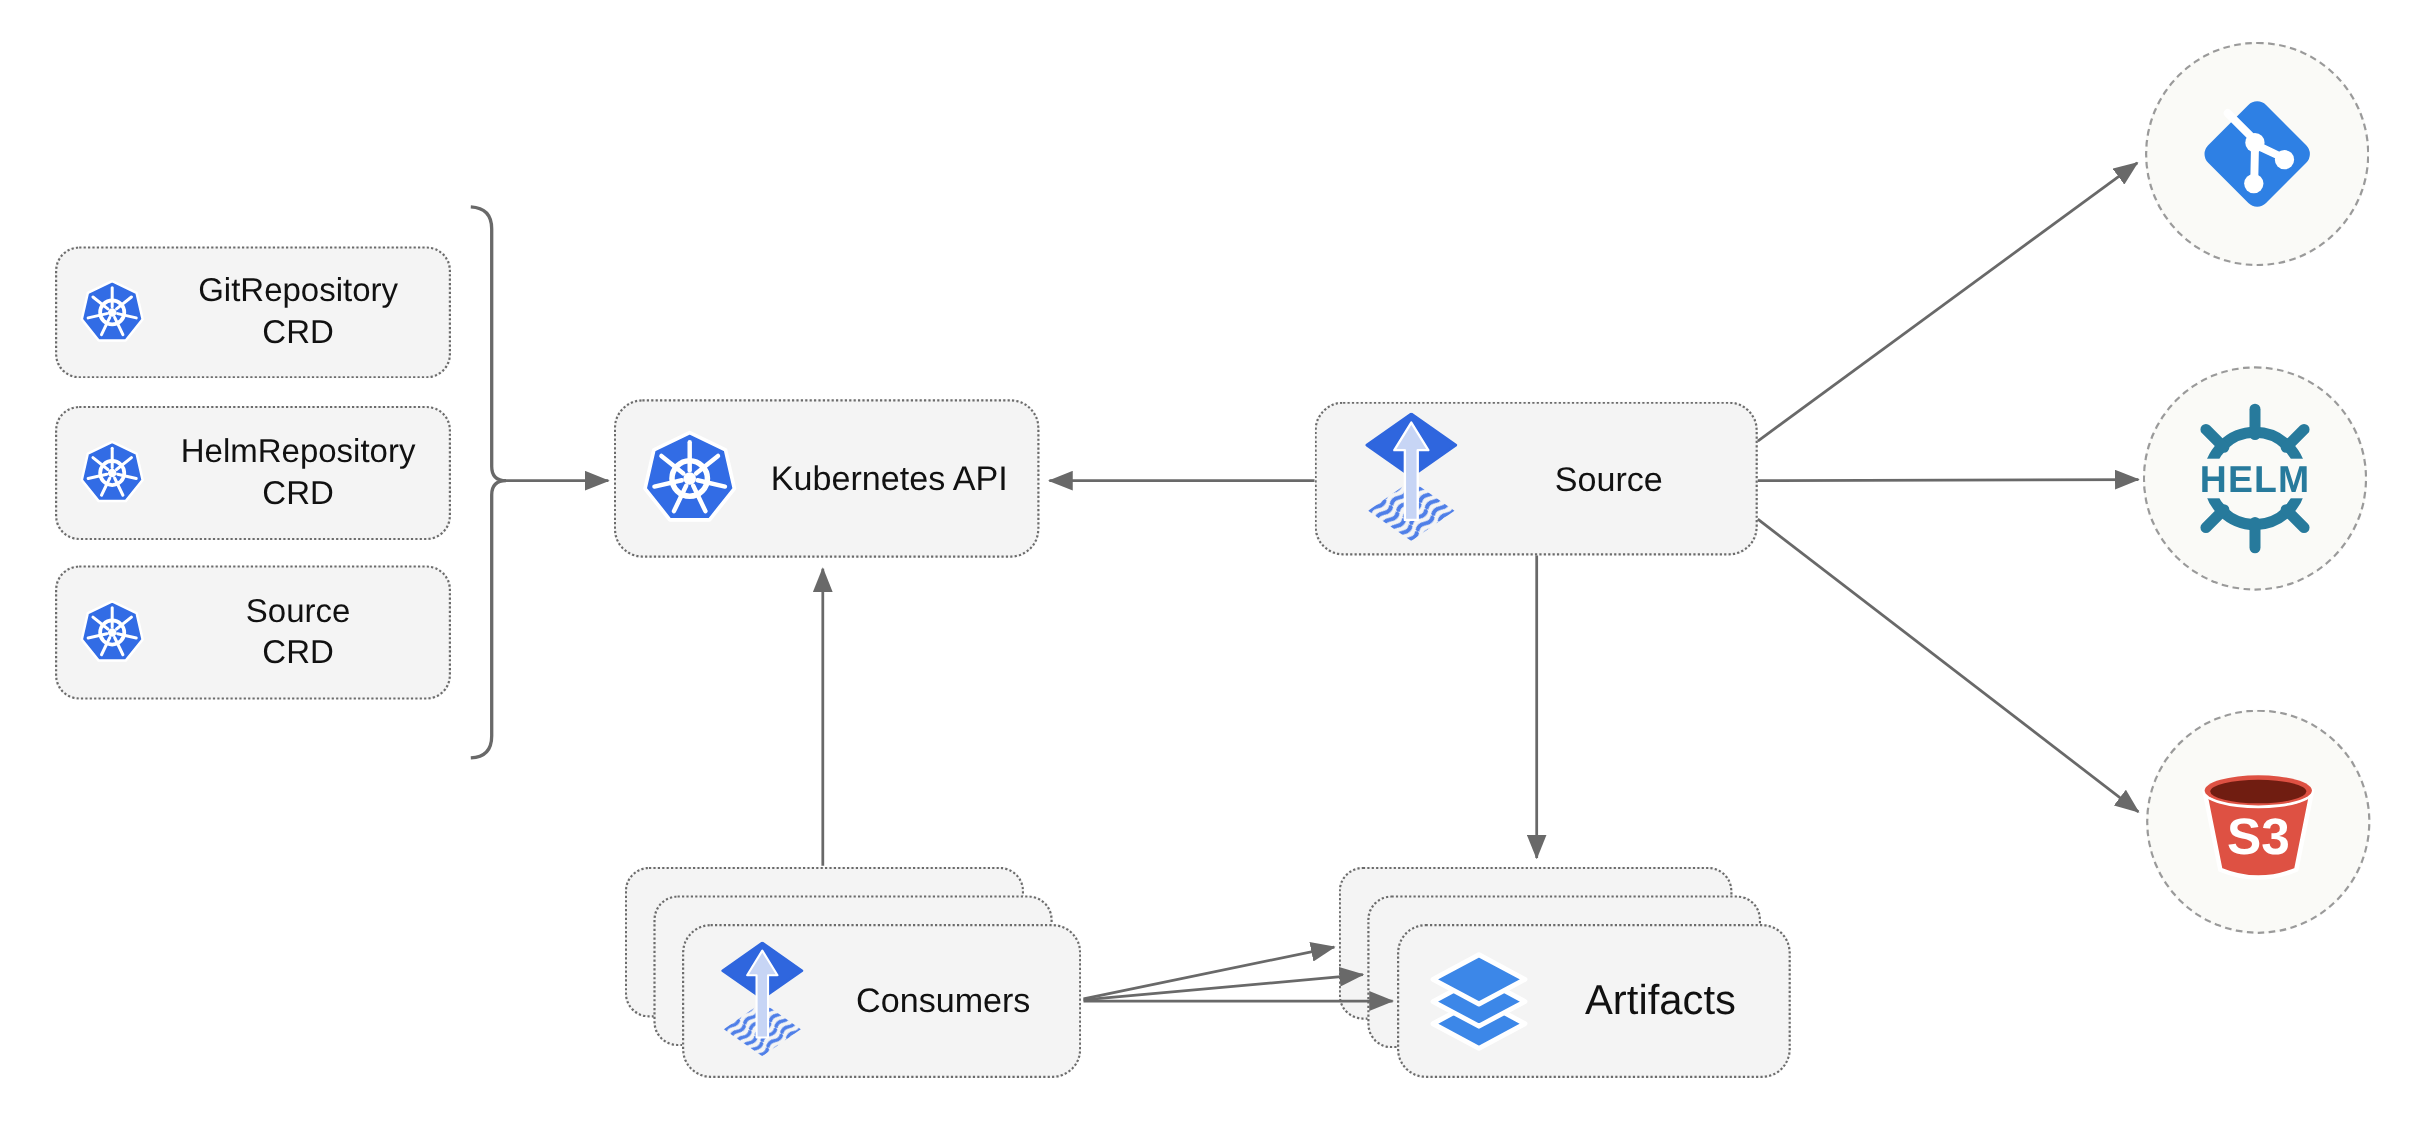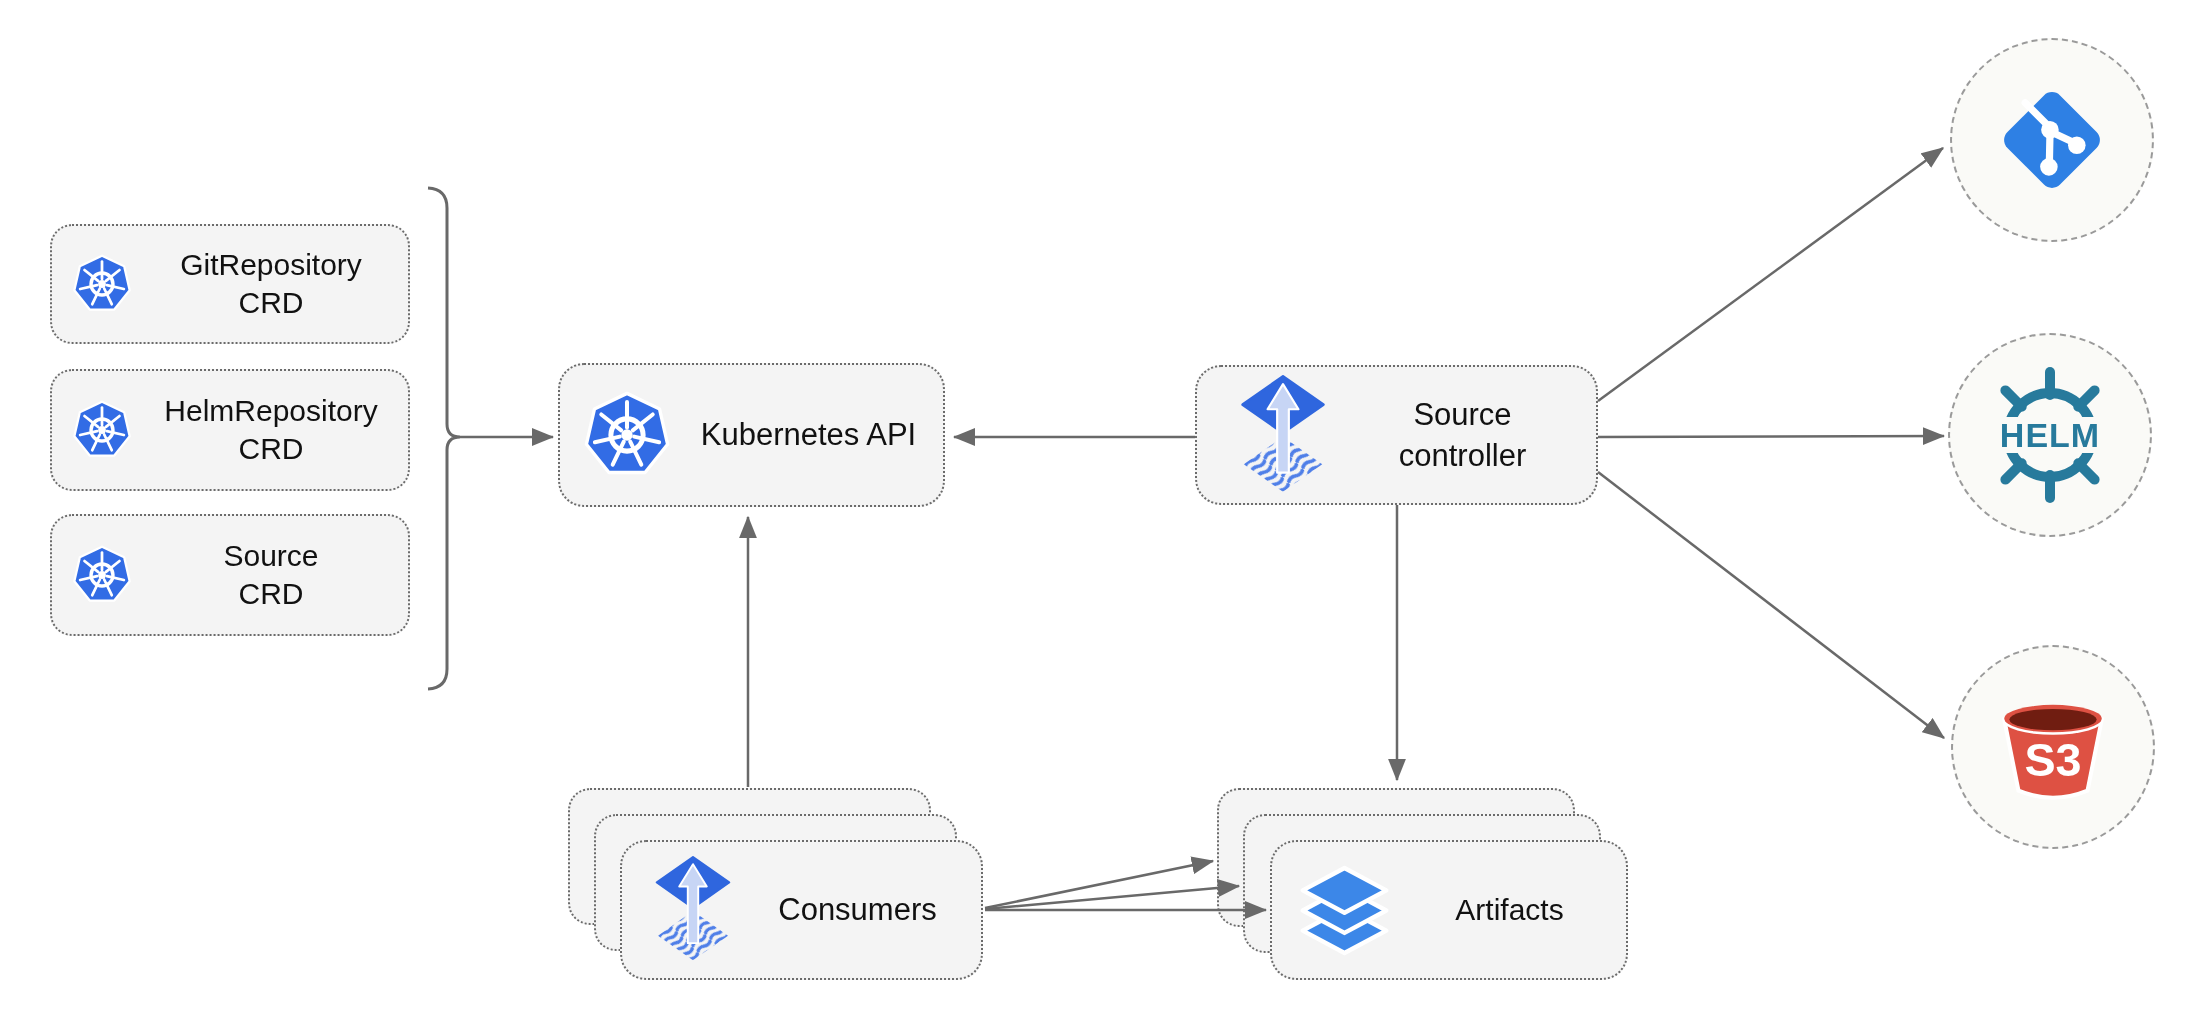--- a/index.html
+++ b/index.html
@@ -161,40 +161,39 @@
       </svg>
     <div class="label" style="font-size:31px;">Kubernetes API</div>
   </div>
 
   <div class="node z3" style="left:1195px;top:365px;width:403px;height:140px;border-radius:26px;">
     <svg class="icon" width="92" height="121" style="margin-left:40px">
         <use href="#sym-flux"></use>
       </svg>
     <div class="label" style="font-size:31px;line-height:41px;">
       <div>Source</div>
-      <div>controller</div>
     </div>
   </div>
 
   <div class="stack-layer z1" style="left:568px;top:788px;width:363px;height:137px;"></div>
   <div class="stack-layer z2" style="left:594px;top:814px;width:363px;height:137px;"></div>
   <div class="node z3" style="left:620px;top:840px;width:363px;height:140px;border-radius:26px;">
     <svg class="icon" width="82" height="108" style="margin-left:30px">
         <use href="#sym-flux"></use>
       </svg>
     <div class="label" style="font-size:31px;">Consumers</div>
   </div>
 
   <div class="stack-layer z1" style="left:1217px;top:788px;width:358px;height:139px;"></div>
   <div class="stack-layer z2" style="left:1243px;top:814px;width:358px;height:139px;"></div>
   <div class="node z3" style="left:1270px;top:840px;width:358px;height:140px;border-radius:26px;">
     <svg class="icon" width="97" height="97" style="margin-left:24px">
         <use href="#sym-layers"></use>
       </svg>
-    <div class="label" style="font-size:30px;">Artifacts</div>
+    <div class="label" style="font-size:38px;">Artifacts</div>
   </div>
 
   <div class="endpoint z3" style="left:1950px;top:38px;">
     <svg class="icon" width="124" height="124">
         <use href="#sym-git"></use>
       </svg>
   </div>
   <div class="endpoint z3" style="left:1948px;top:333px;">
     <svg class="icon" width="150" height="150">
         <use href="#sym-helm"></use>

